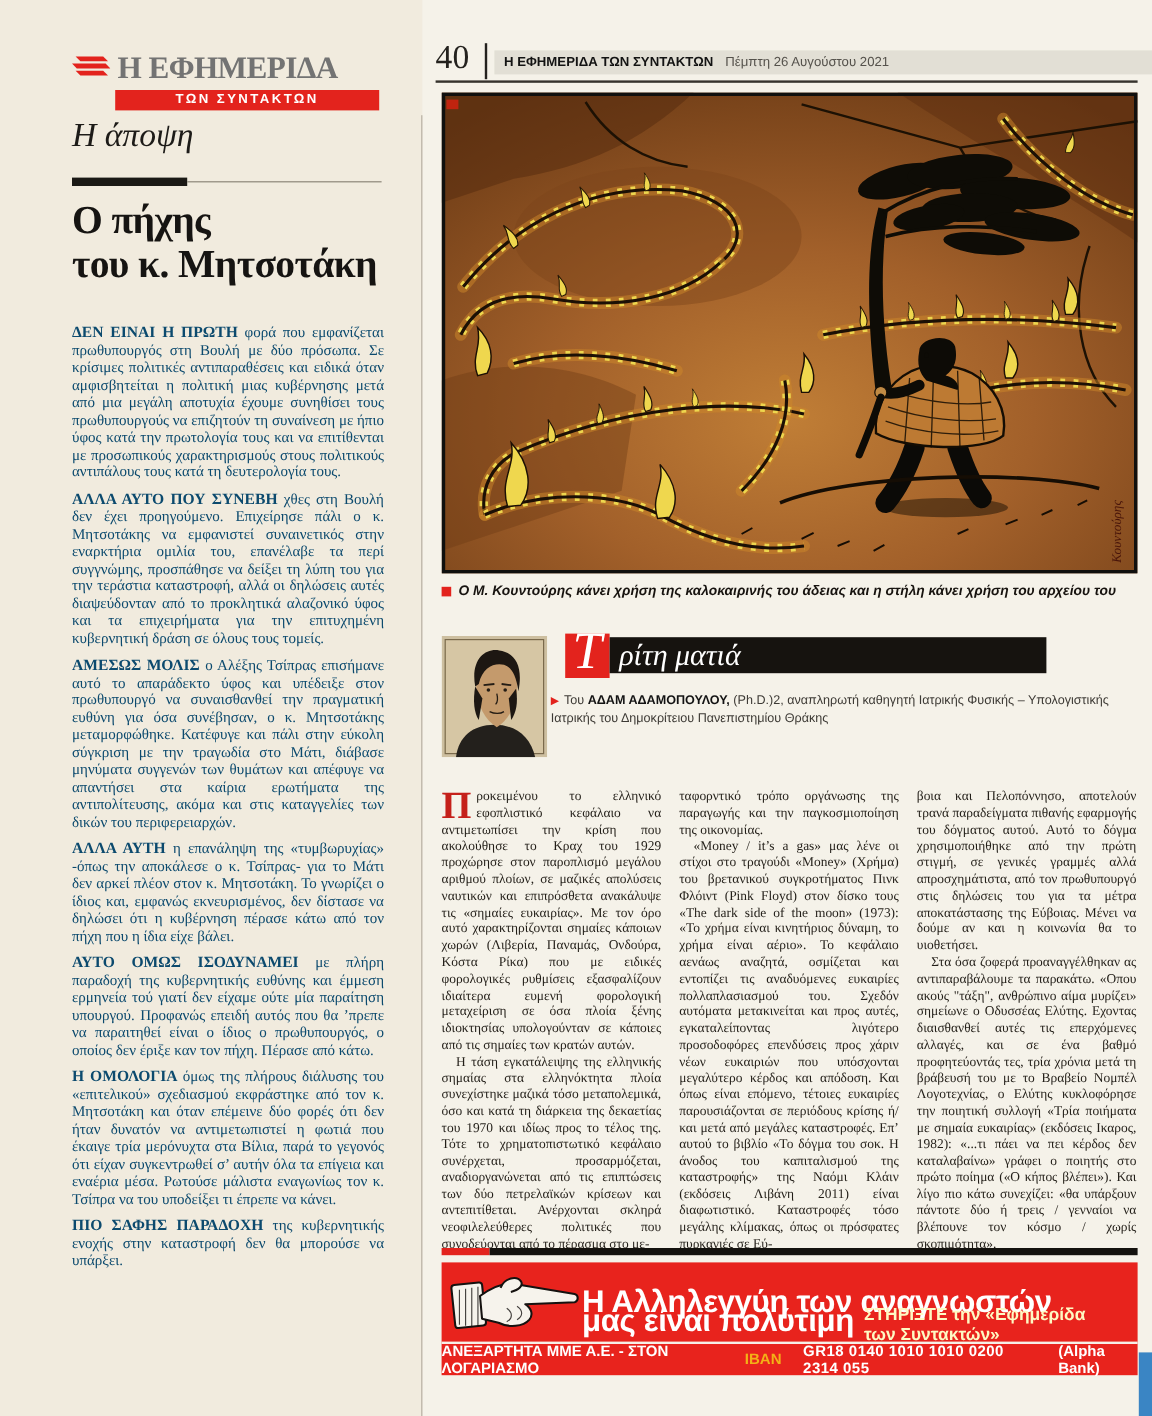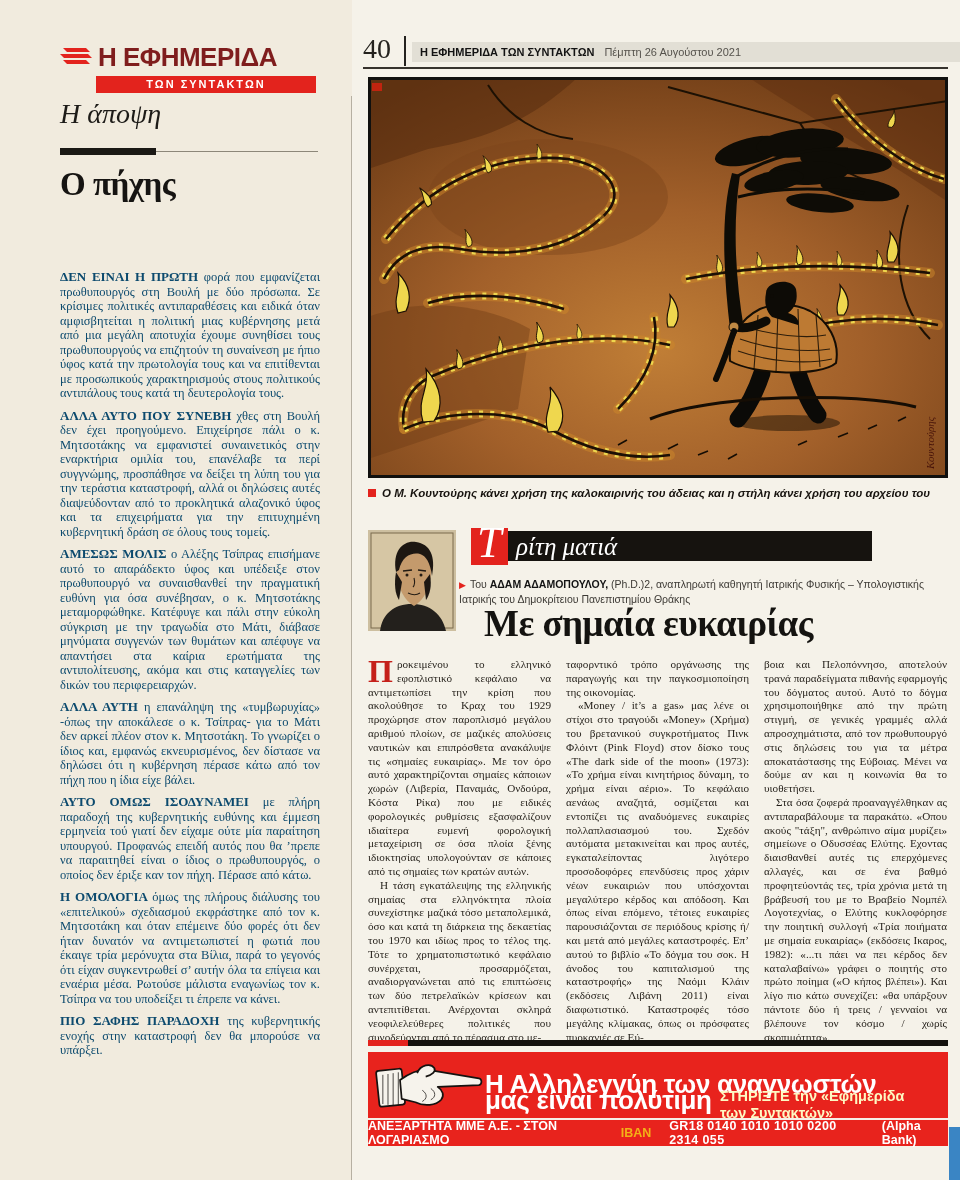--- a/index.html
+++ b/index.html
@@ -4,22 +4,22 @@
 <style>
   html,body{margin:0;padding:0;background:#d8d4ca;}
   .page{position:relative;width:960px;height:1180px;background:#f5f2e9;overflow:hidden;
         font-family:"Liberation Serif",serif;color:#1c1a17;}
   .left-bg{position:absolute;left:0;top:0;width:352px;height:1180px;background:#f1ebde;}
   .v-rule{position:absolute;left:351px;top:96px;width:1px;height:1084px;background:#b6b0a2;}
 
   
   .masthead{position:absolute;left:60px;top:42px;}
   .m-row{display:flex;align-items:center;gap:6px;}
-  .m-title{font-family:Liberation Sans, sans-serif;font-weight:700;font-size:26px;
-           letter-spacing:-0.5px;color:#7f1d1d;}
+  .m-title{font-family:Liberation Serif, serif;font-weight:700;font-size:26px;
+           letter-spacing:-0.5px;color:#737373;}
   .m-bar{margin-top:3px;margin-left:36px;width:220px;height:17px;background:#e3231d;color:#fff;
          font-family:"Liberation Sans",sans-serif;font-weight:700;font-size:11px;
          letter-spacing:2px;text-align:center;line-height:17px;}
   .section-opinion{position:absolute;left:60px;top:98px;font-style:italic;font-size:28px;color:#1d1b18;}
   .div-black{position:absolute;left:60px;top:148px;width:96px;height:7px;background:#1b1915;}
   .div-line{position:absolute;left:156px;top:151px;width:162px;height:1px;background:#8d8779;}
   .op-headline{position:absolute;left:60px;top:166px;font-size:33px;font-weight:700;
                line-height:1.12;letter-spacing:-0.5px;color:#161412;}
   .op-body{position:absolute;left:60px;top:254px;width:260px;text-align:justify;
            font-size:12.5px;line-height:14.5px;color:#0c4a6e;margin-top:16px;}
@@ -107,20 +107,21 @@
     </div>
     <div class="m-bar">ΤΩΝ ΣΥΝΤΑΚΤΩΝ</div>
   </div>
 
   <div class="section-opinion">Η άποψη</div>
   <div class="div-black"></div>
   <div class="div-line"></div>
 
   <div class="op-headline">
     <span>Ο πήχης</span><br>
+    <span>του κ. Μητσοτάκη</span>
   </div>
   <div class="op-body">
       <p class="op-para"><span class="lead">ΔΕΝ ΕΙΝΑΙ Η ΠΡΩΤΗ </span>φορά που εμφανίζεται πρωθυπουργός στη Βουλή με δύο πρόσωπα. Σε κρίσιμες πολιτικές αντιπαραθέσεις και ειδικά όταν αμφισβητείται η πολιτική μιας κυβέρνησης μετά από μια μεγάλη αποτυχία έχουμε συνηθίσει τους πρωθυπουργούς να επιζητούν τη συναίνεση με ήπιο ύφος κατά την πρωτολογία τους και να επιτίθενται με προσωπικούς χαρακτηρισμούς στους πολιτικούς αντιπάλους τους κατά τη δευτερολογία τους.</p>
       <p class="op-para"><span class="lead">ΑΛΛΑ ΑΥΤΟ ΠΟΥ ΣΥΝΕΒΗ </span>χθες στη Βουλή δεν έχει προηγούμενο. Επιχείρησε πάλι ο κ. Μητσοτάκης να εμφανιστεί συναινετικός στην εναρκτήρια ομιλία του, επανέλαβε τα περί συγγνώμης, προσπάθησε να δείξει τη λύπη του για την τεράστια καταστροφή, αλλά οι δηλώσεις αυτές διαψεύδονταν από το προκλητικά αλαζονικό ύφος και τα επιχειρήματα για την επιτυχημένη κυβερνητική δράση σε όλους τους τομείς.</p>
       <p class="op-para"><span class="lead">ΑΜΕΣΩΣ ΜΟΛΙΣ </span>ο Αλέξης Τσίπρας επισήμανε αυτό το απαράδεκτο ύφος και υπέδειξε στον πρωθυπουργό να συναισθανθεί την πραγματική ευθύνη για όσα συνέβησαν, ο κ. Μητσοτάκης μεταμορφώθηκε. Κατέφυγε και πάλι στην εύκολη σύγκριση με την τραγωδία στο Μάτι, διάβασε μηνύματα συγγενών των θυμάτων και απέφυγε να απαντήσει στα καίρια ερωτήματα της αντιπολίτευσης, ακόμα και στις καταγγελίες των δικών του περιφερειαρχών.</p>
       <p class="op-para"><span class="lead">ΑΛΛΑ ΑΥΤΗ </span>η επανάληψη της «τυμβωρυχίας» -όπως την αποκάλεσε ο κ. Τσίπρας- για το Μάτι δεν αρκεί πλέον στον κ. Μητσοτάκη. Το γνωρίζει ο ίδιος και, εμφανώς εκνευρισμένος, δεν δίστασε να δηλώσει ότι η κυβέρνηση πέρασε κάτω από τον πήχη που η ίδια είχε βάλει.</p>
       <p class="op-para"><span class="lead">ΑΥΤΟ ΟΜΩΣ ΙΣΟΔΥΝΑΜΕΙ </span>με πλήρη παραδοχή της κυβερνητικής ευθύνης και έμμεση ερμηνεία τού γιατί δεν είχαμε ούτε μία παραίτηση υπουργού. Προφανώς επειδή αυτός που θα ’πρεπε να παραιτηθεί είναι ο ίδιος ο πρωθυπουργός, ο οποίος δεν έριξε καν τον πήχη. Πέρασε από κάτω.</p>
       <p class="op-para"><span class="lead">Η ΟΜΟΛΟΓΙΑ </span>όμως της πλήρους διάλυσης του «επιτελικού» σχεδιασμού εκφράστηκε από τον κ. Μητσοτάκη και όταν επέμεινε δύο φορές ότι δεν ήταν δυνατόν να αντιμετωπιστεί η φωτιά που έκαιγε τρία μερόνυχτα στα Βίλια, παρά το γεγονός ότι είχαν συγκεντρωθεί σ’ αυτήν όλα τα επίγεια και εναέρια μέσα. Ρωτούσε μάλιστα εναγωνίως τον κ. Τσίπρα να του υποδείξει τι έπρεπε να κάνει.</p>
       <p class="op-para"><span class="lead">ΠΙΟ ΣΑΦΗΣ ΠΑΡΑΔΟΧΗ </span>της κυβερνητικής ενοχής στην καταστροφή δεν θα μπορούσε να υπάρξει.</p>
     </div>
@@ -288,21 +289,20 @@
 
   <div class="t-sq"></div>
   <div class="t-bar"></div>
   <div class="t-initial">Τ</div>
   <div class="t-rest">ρίτη ματιά</div>
 
   <div class="byline">
     <span class="arrow">▶</span><span>Του <b>ΑΔΑΜ ΑΔΑΜΟΠΟΥΛΟΥ,</b> (Ph.D.)2, αναπληρωτή καθηγητή Ιατρικής Φυσικής – Υπολογιστικής Ιατρικής του Δημοκρίτειου Πανεπιστημίου Θράκης</span>
   </div>
 
-  <div class="art-title">Με σημαία ευκαιρίας</div>
 
   <div class="art-cols">
     <div class="art-col">
         <p class="art-para first"><span class="dropcap">Π</span>ροκειμένου το ελληνικό εφοπλιστικό κεφάλαιο να αντιμετωπίσει την κρίση που ακολούθησε το Κραχ του 1929 προχώρησε στον παροπλισμό μεγάλου αριθμού πλοίων, σε μαζικές απολύσεις ναυτικών και επιπρόσθετα ανακάλυψε τις «σημαίες ευκαιρίας». Με τον όρο αυτό χαρακτηρίζονται σημαίες κάποιων χωρών (Λιβερία, Παναμάς, Ονδούρα, Κόστα Ρίκα) που με ειδικές φορολογικές ρυθμίσεις εξασφαλίζουν ιδιαίτερα ευμενή φορολογική μεταχείριση σε όσα πλοία ξένης ιδιοκτησίας υπολογούνταν σε κάποιες από τις σημαίες των κρατών αυτών.</p>
         <p class="art-para">Η τάση εγκατάλειψης της ελληνικής σημαίας στα ελληνόκτητα πλοία συνεχίστηκε μαζικά τόσο μεταπολεμικά, όσο και κατά τη διάρκεια της δεκαετίας του 1970 και ιδίως προς το τέλος της. Τότε το χρηματοπιστωτικό κεφάλαιο συνέρχεται, προσαρμόζεται, αναδιοργανώνεται από τις επιπτώσεις των δύο πετρελαϊκών κρίσεων και αντεπιτίθεται. Ανέρχονται σκληρά νεοφιλελεύθερες πολιτικές που συνοδεύονται από το πέρασμα στο με-</p>
       </div>
     <div class="art-col">
         <p class="art-para first">ταφορντικό τρόπο οργάνωσης της παραγωγής και την παγκοσμιοποίηση της οικονομίας.</p>
         <p class="art-para">«Money / it’s a gas» μας λένε οι στίχοι στο τραγούδι «Money» (Χρήμα) του βρετανικού συγκροτήματος Πινκ Φλόιντ (Pink Floyd) στον δίσκο τους «The dark side of the moon» (1973): «Το χρήμα είναι κινητήριος δύναμη, το χρήμα είναι αέριο». Το κεφάλαιο αενάως αναζητά, οσμίζεται και εντοπίζει τις αναδυόμενες ευκαιρίες πολλαπλασιασμού του. Σχεδόν αυτόματα μετακινείται και προς αυτές, εγκαταλείποντας λιγότερο προσοδοφόρες επενδύσεις προς χάριν νέων ευκαιριών που υπόσχονται μεγαλύτερο κέρδος και απόδοση. Και όπως είναι επόμενο, τέτοιες ευκαιρίες παρουσιάζονται σε περιόδους κρίσης ή/και μετά από μεγάλες καταστροφές. Επ’ αυτού το βιβλίο «Το δόγμα του σοκ. Η άνοδος του καπιταλισμού της καταστροφής» της Ναόμι Κλάιν (εκδόσεις Λιβάνη 2011) είναι διαφωτιστικό. Καταστροφές τόσο μεγάλης κλίμακας, όπως οι πρόσφατες πυρκαγιές σε Εύ-</p>
       </div>

